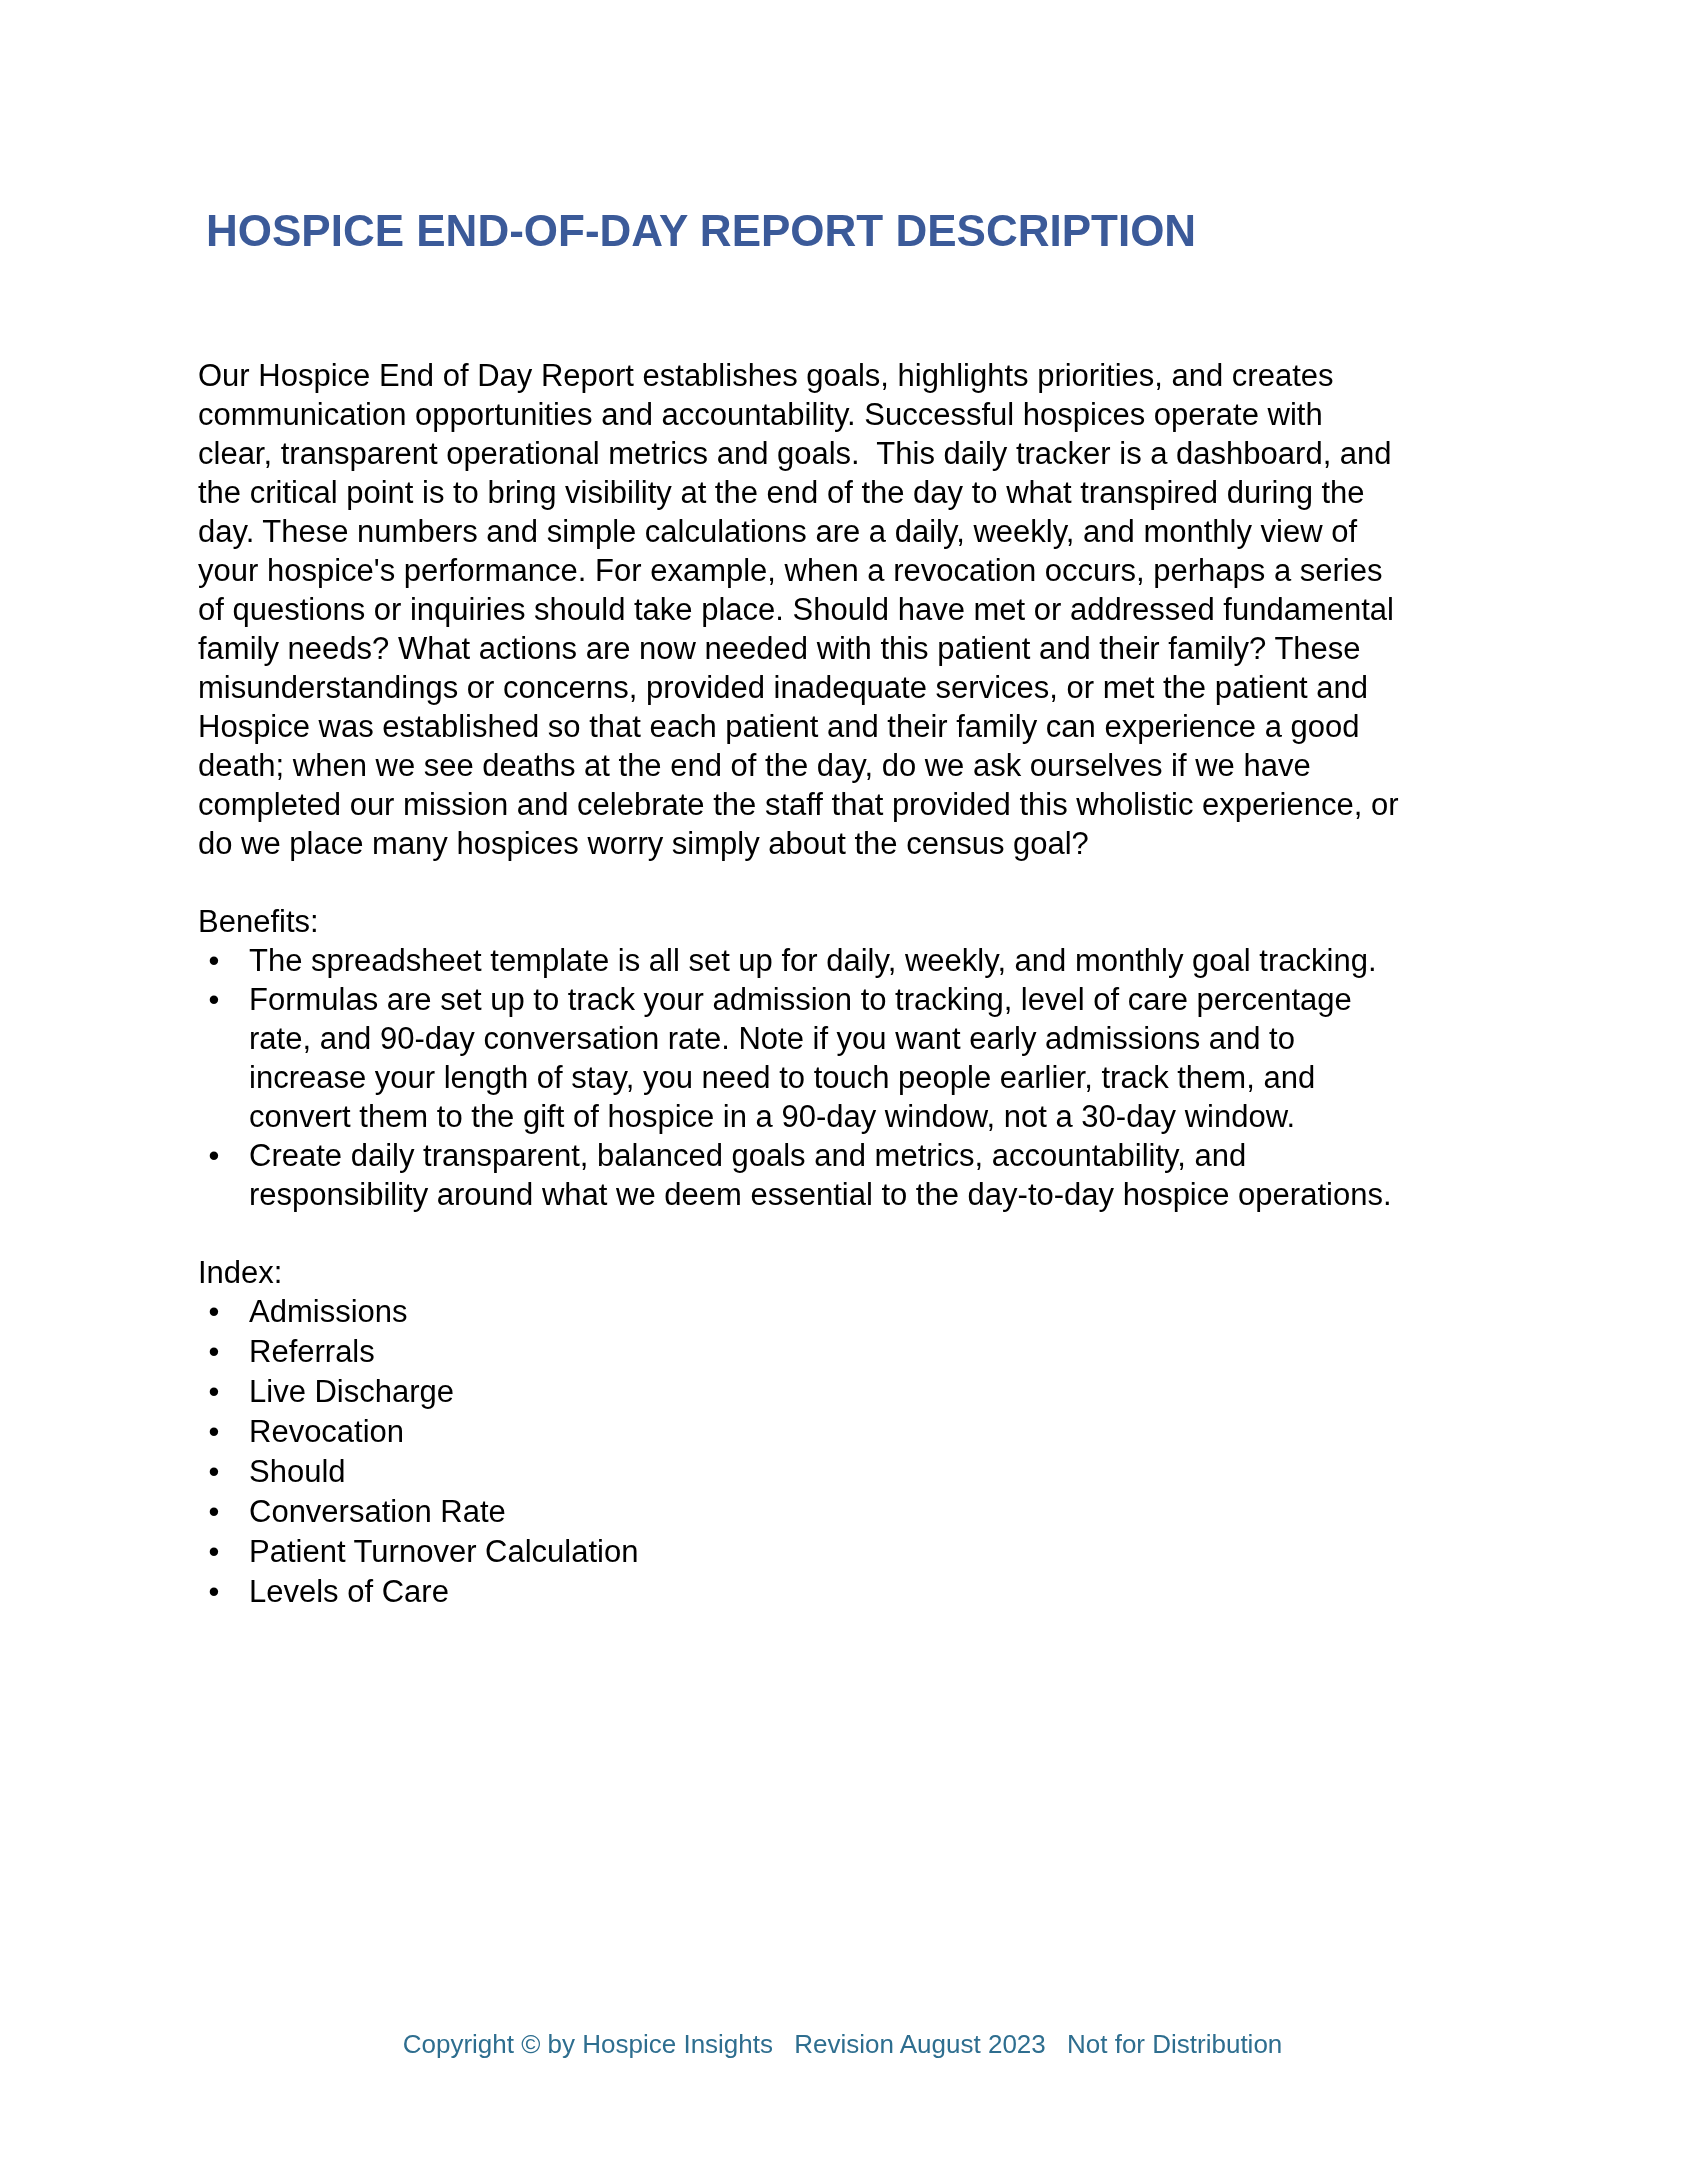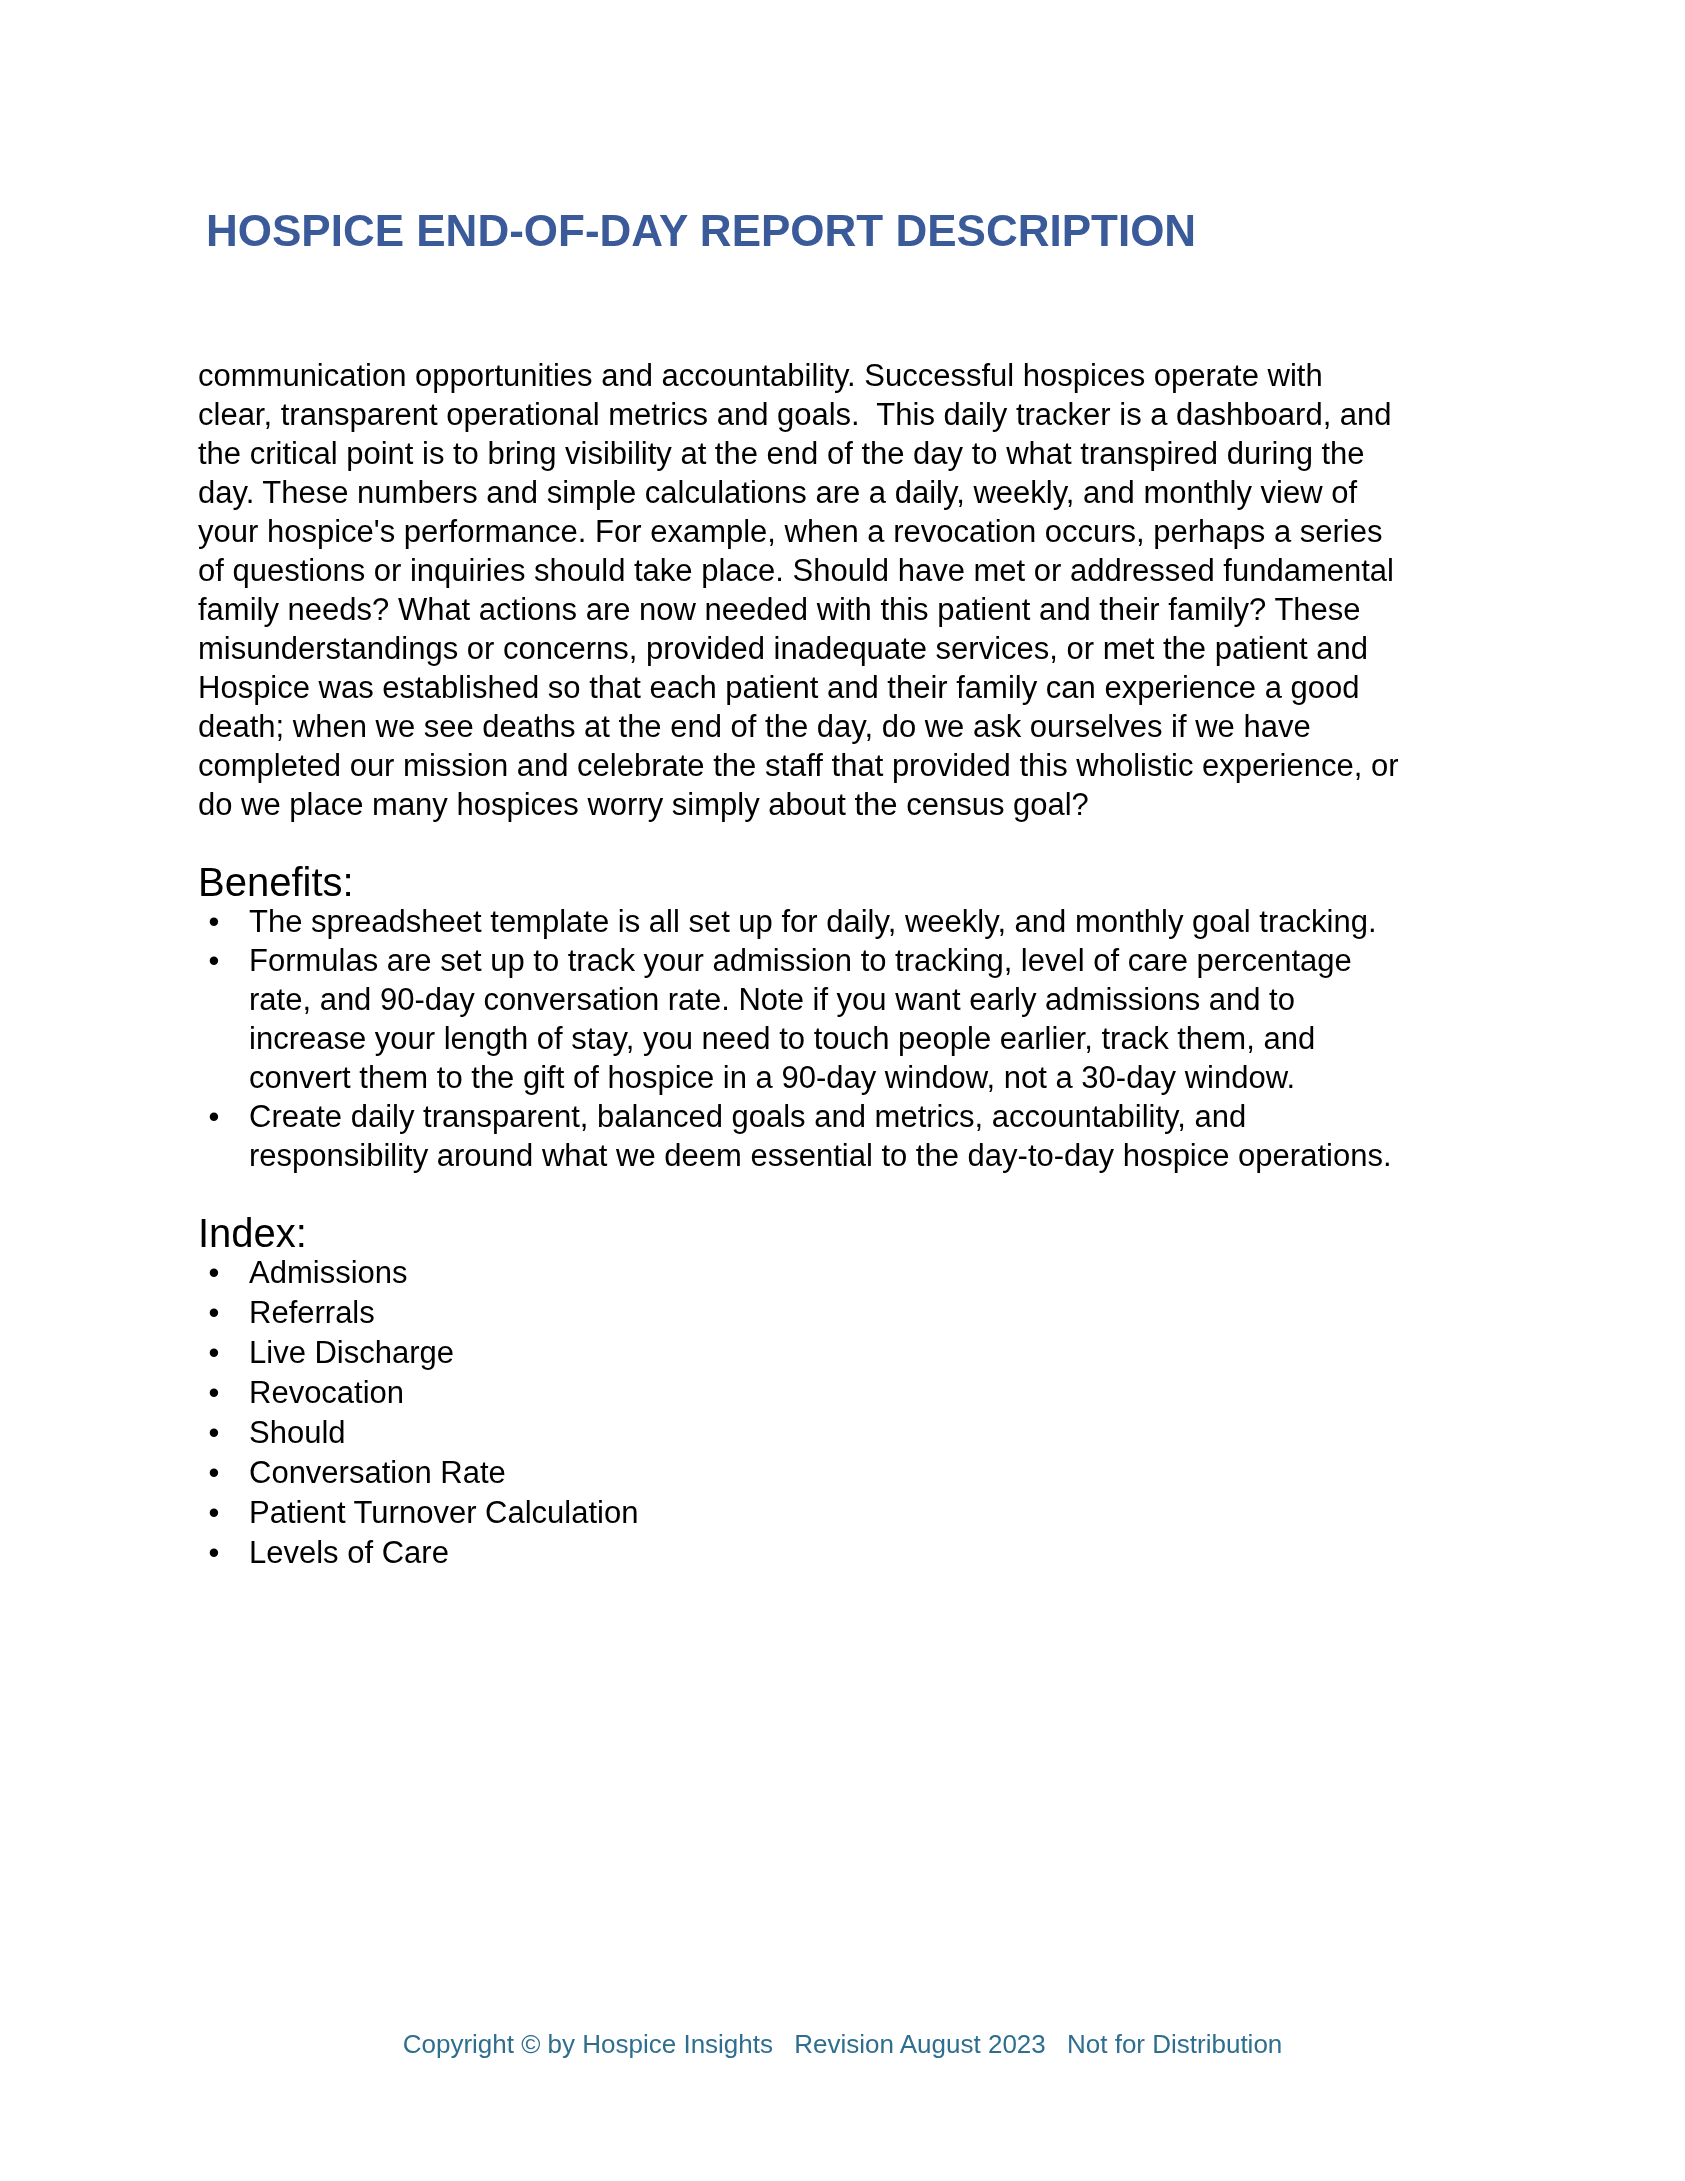--- a/index.html
+++ b/index.html
@@ -31,21 +31,21 @@
   }
   .intro {
     margin-top: 102px;
   }
   .line {
     font-size: 31px;
     line-height: 39px;
     white-space: pre;
   }
   .section-heading {
-    font-size: 40px;
+    font-size: 31px;
     line-height: 39px;
     margin-top: 39px;
     white-space: pre;
   }
   .bullet-item {
     display: flex;
     align-items: flex-start;
   }
   .bullet-glyph {
     flex: 0 0 51px;
@@ -77,20 +77,21 @@
   }
 </style>
 </head>
 <body>
 
 <div class="content">
 
   <h1 class="doc-title">HOSPICE END-OF-DAY REPORT DESCRIPTION</h1>
 
   <div class="intro">
+    <div class="line">Our Hospice End of Day Report establishes goals, highlights priorities, and creates</div>
     <div class="line">communication opportunities and accountability. Successful hospices operate with</div>
     <div class="line">clear, transparent operational metrics and goals.  This daily tracker is a dashboard, and</div>
     <div class="line">the critical point is to bring visibility at the end of the day to what transpired during the</div>
     <div class="line">day. These numbers and simple calculations are a daily, weekly, and monthly view of</div>
     <div class="line">your hospice's performance. For example, when a revocation occurs, perhaps a series</div>
     <div class="line">of questions or inquiries should take place. Should have met or addressed fundamental</div>
     <div class="line">family needs? What actions are now needed with this patient and their family? These</div>
     <div class="line">misunderstandings or concerns, provided inadequate services, or met the patient and</div>
     <div class="line">Hospice was established so that each patient and their family can experience a good</div>
     <div class="line">death; when we see deaths at the end of the day, do we ask ourselves if we have</div>

